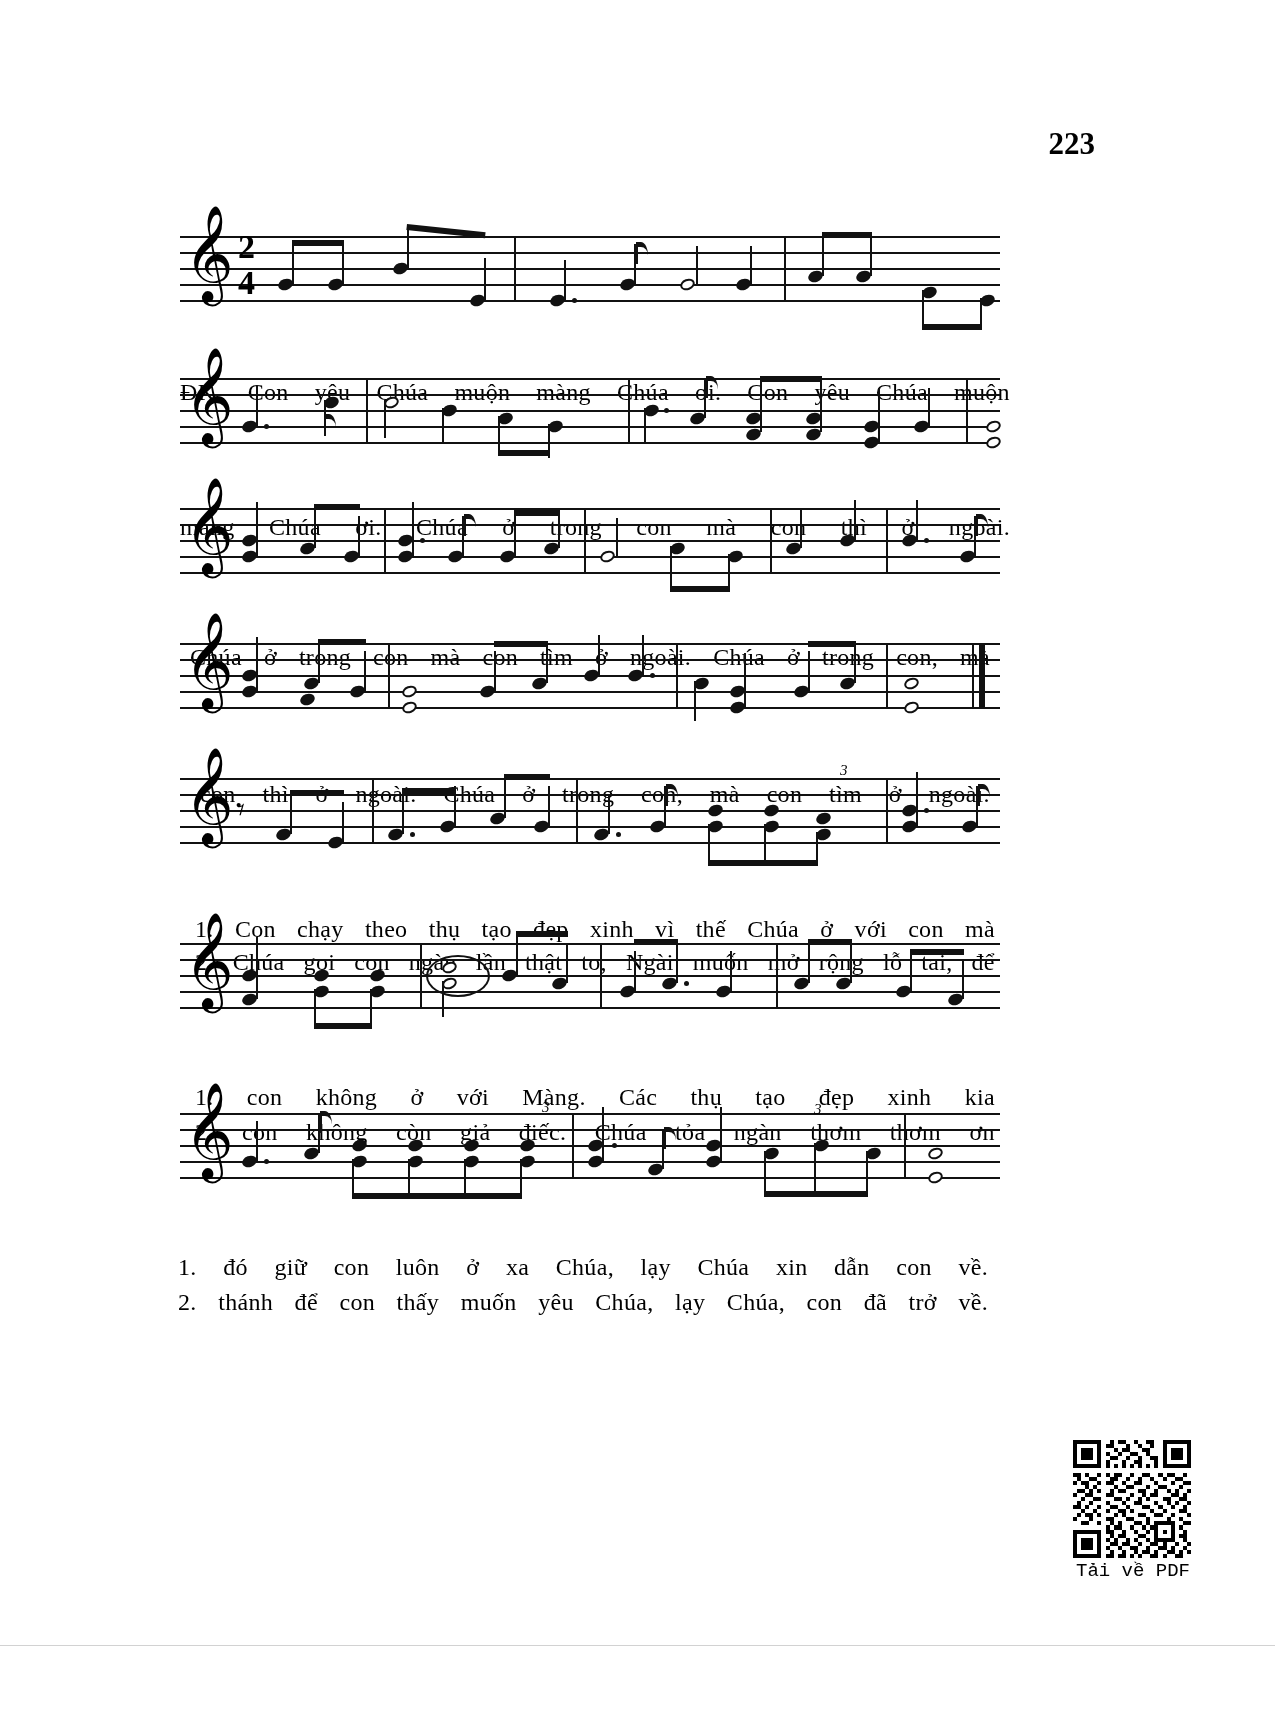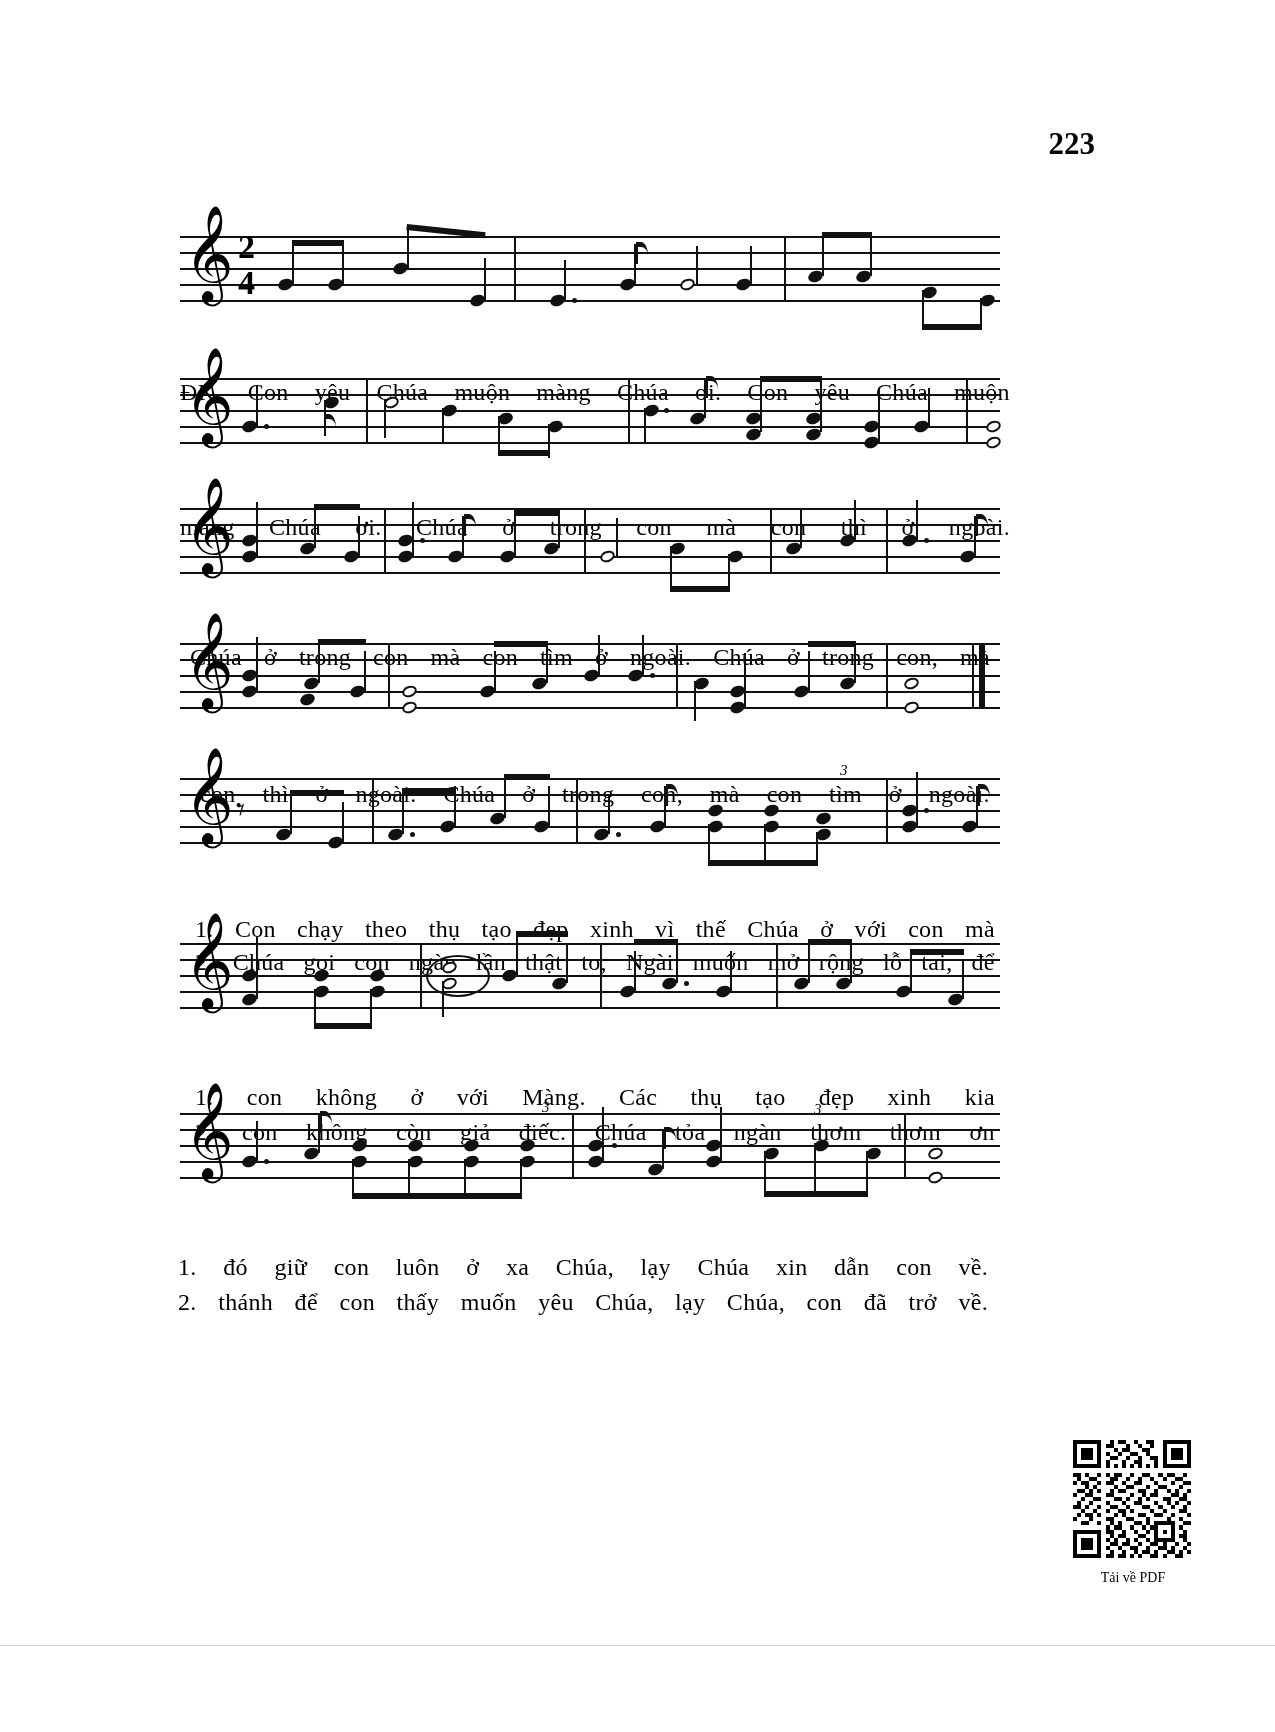--- a/index.html
+++ b/index.html
@@ -198,23 +198,23 @@
     left: 1073px;
     top: 1440px;
     width: 120px;
     text-align: center;
   }
   .qr {
     width: 118px; height: 118px;
     display: block;
   }
   .qr-label {
-    font-size: 14px;
-    font-family: Liberation Serif, serif;
-    margin-top: 12px;
+    font-size: 19px;
+    font-family: Liberation Mono, monospace;
+    margin-top: 2px;
   }
   .footer-rule {
     position: absolute;
     left: 0; top: 1645px;
     width: 1275px; height: 1px;
     background: #d2d2d2;
   }
   .footer-text {
     position: absolute;
     left: 84px;

